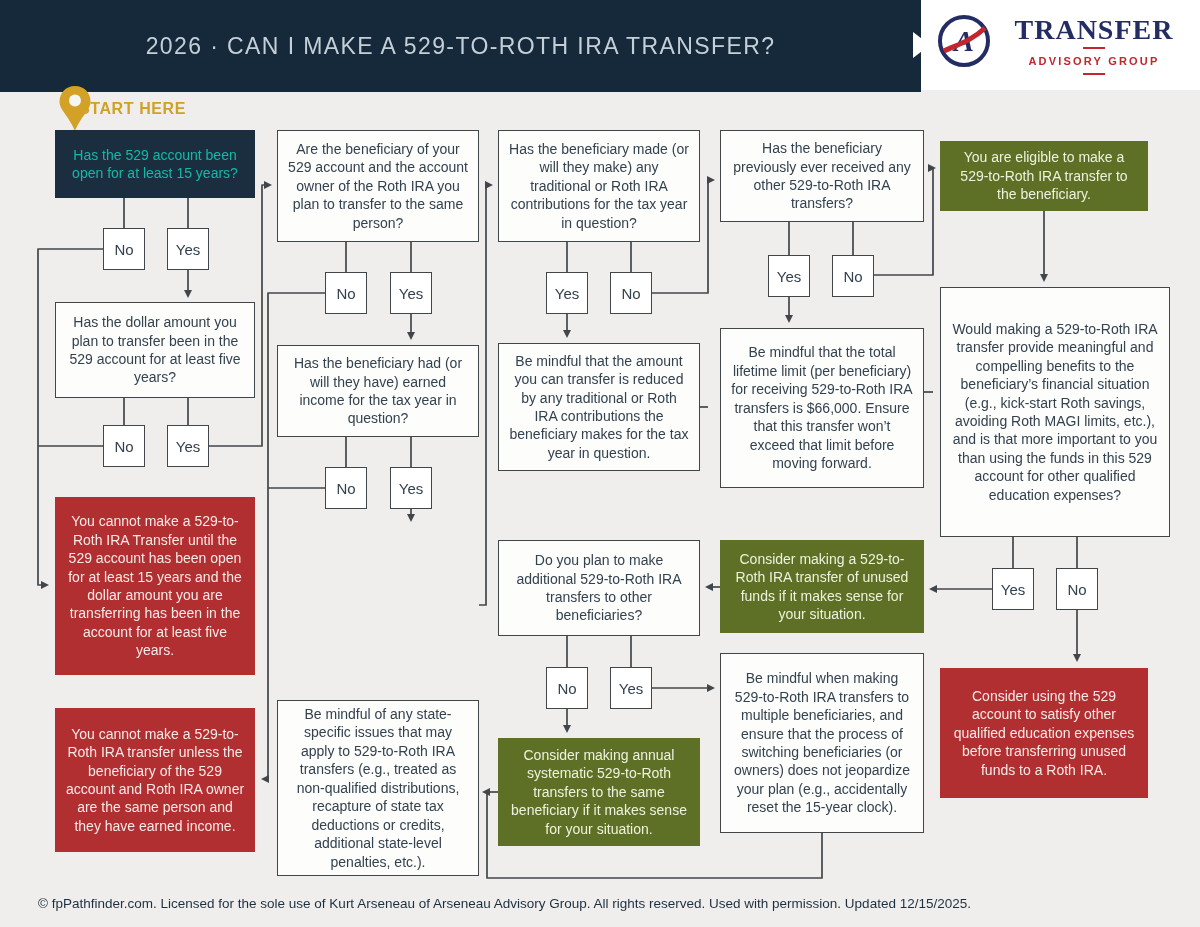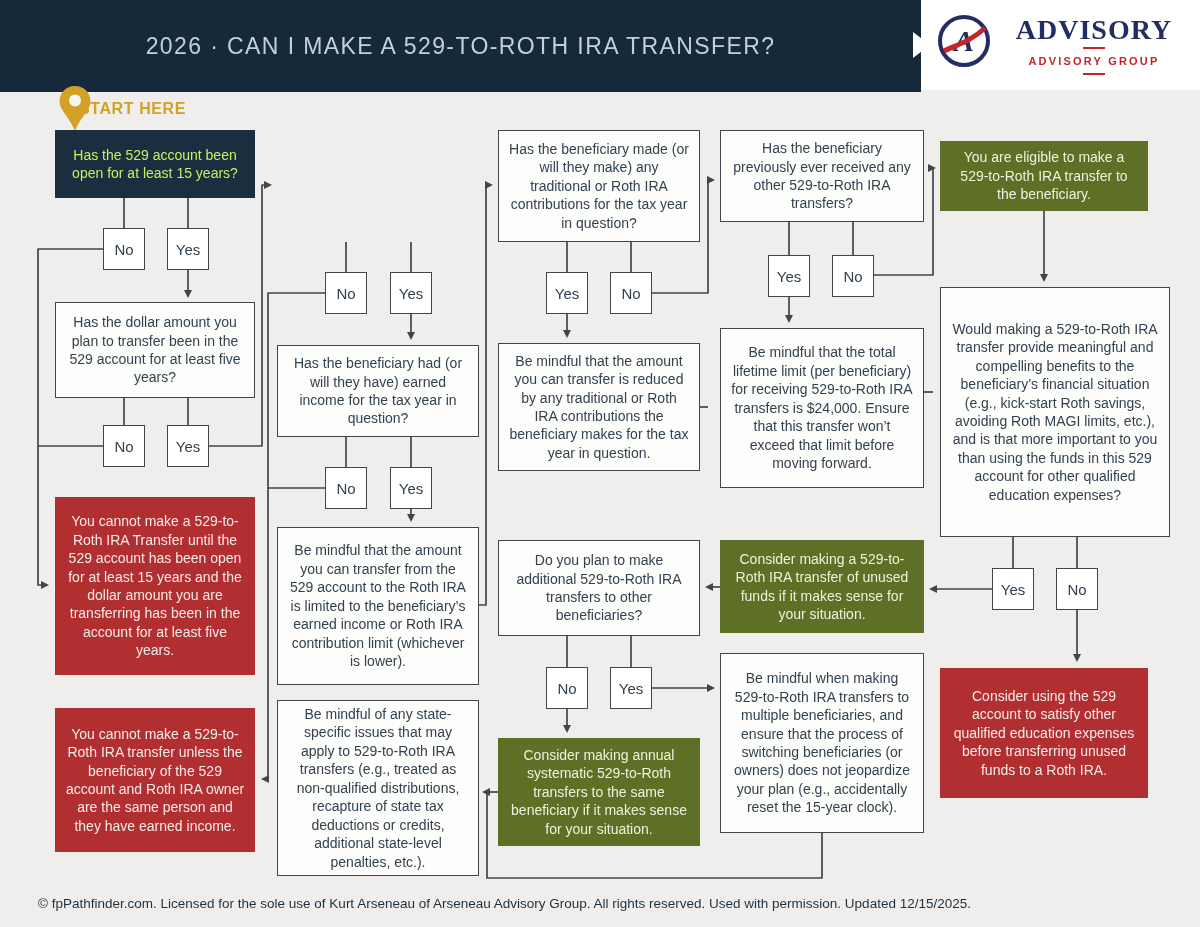--- a/index.html
+++ b/index.html
@@ -19,21 +19,21 @@
   .logo-sub-label{color:#c1272d;font-size:11px;font-weight:700;letter-spacing:2.2px;white-space:nowrap;}
   .logo-dash{height:2px;width:22px;background:#c1272d;}
 
   
   .start-label{position:absolute;left:79px;top:100px;font-size:16px;font-weight:700;letter-spacing:0.6px;color:#cfa226;}
 
   
   .box{position:absolute;display:flex;align-items:center;justify-content:center;text-align:center;
     box-sizing:border-box;padding:6px 10px;font-size:14px;line-height:1.32;color:#33424f;z-index:2;}
   .q{background:#fdfdfc;border:1.6px solid #41464b;}
-  .navy{background:#1b2e40;color:#bef264;}
+  .navy{background:#1b2e40;color:#14b8a6;}
   .red{background:#b12f30;color:#f7e9e7;}
   .green{background:#5d7026;color:#eef2dd;}
   .chip{position:absolute;width:42px;height:42px;background:#ffffff;border:1.6px solid #41464b;box-sizing:border-box;
     display:flex;align-items:center;justify-content:center;font-size:15px;color:#33414e;z-index:2;}
 
   
   svg.wires{position:absolute;left:0;top:0;z-index:1;}
   .wire{fill:none;stroke:#41464b;stroke-width:1.7;stroke-linejoin:round;}
 
   .footer-note{position:absolute;left:38px;top:896px;font-size:13.5px;color:#1d3040;}
@@ -95,21 +95,21 @@
   <div class="header-band"></div>
   <div class="header-title">2026 · CAN I MAKE A 529-TO-ROTH IRA TRANSFER?</div>
   <div class="header-arrow"></div>
   <div class="logo-panel">
     <svg width="54" height="54" viewBox="0 0 54 54" style="position:absolute;left:16px;top:14px">
       <circle cx="27" cy="27" r="24" fill="#ffffff" stroke="#232d64" stroke-width="4"></circle>
       <text x="27" y="37" text-anchor="middle" font-family="Liberation Serif, serif" font-weight="bold" font-style="italic" font-size="30" fill="#232d64">A</text>
       <path d="M7,37 C19,31 33,28 48,14" stroke="#c1272d" stroke-width="5" fill="none"></path>
     </svg>
     <div class="logo-text">
-      <div class="logo-name">ADVISORY</div>
+      <div class="logo-name">TRANSFER</div>
       <div class="logo-sub">
         <span class="logo-dash"></span>
         <span class="logo-sub-label">ADVISORY GROUP</span>
         <span class="logo-dash"></span>
       </div>
     </div>
   </div>
 
   <svg width="38" height="58" viewBox="0 0 38 58" style="position:absolute;left:56px;top:84px;z-index:2">
     <ellipse cx="19" cy="53" rx="13" ry="3.4" fill="#d9d8d4"></ellipse>
@@ -120,41 +120,41 @@
 
   <div class="box navy" style="left:55px;top:130px;width:200px;height:68px">Has the 529 account been open for at least 15 years?</div>
   <div class="chip" style="left:103px;top:228px">No</div>
   <div class="chip" style="left:167px;top:228px">Yes</div>
   <div class="box q" style="left:55px;top:302px;width:200px;height:96px">Has the dollar amount you plan to transfer been in the 529 account for at least five years?</div>
   <div class="chip" style="left:103px;top:425px">No</div>
   <div class="chip" style="left:167px;top:425px">Yes</div>
   <div class="box red" style="left:55px;top:497px;width:200px;height:178px">You cannot make a 529-to-Roth IRA Transfer until the 529 account has been open for at least 15 years and the dollar amount you are transferring has been in the account for at least five years.</div>
   <div class="box red" style="left:55px;top:708px;width:200px;height:144px">You cannot make a 529-to-Roth IRA transfer unless the beneficiary of the 529 account and Roth IRA owner are the same person and they have earned income.</div>
 
+  <div class="box q" style="left:277px;top:130px;width:202px;height:112px">Are the beneficiary of your 529 account and the account owner of the Roth IRA you plan to transfer to the same person?</div>
   <div class="chip" style="left:325px;top:272px">No</div>
   <div class="chip" style="left:390px;top:272px">Yes</div>
   <div class="box q" style="left:277px;top:345px;width:202px;height:92px">Has the beneficiary had (or will they have) earned income for the tax year in question?</div>
   <div class="chip" style="left:325px;top:467px">No</div>
   <div class="chip" style="left:390px;top:467px">Yes</div>
-  <div class="box q" style="left:277px;top:527px;width:202px;height:158px">Be mindful that the amount you can transfer from the 529 account to the Roth IRA is limited to the beneficiary’s earned income or Roth IRA contribution limit (whichever is lower).</div>
   <div class="box q" style="left:277px;top:700px;width:202px;height:176px">Be mindful of any state-specific issues that may apply to 529-to-Roth IRA transfers (e.g., treated as non-qualified distributions, recapture of state tax deductions or credits, additional state-level penalties, etc.).</div>
 
   <div class="box q" style="left:498px;top:130px;width:202px;height:112px">Has the beneficiary made (or will they make) any traditional or Roth IRA contributions for the tax year in question?</div>
   <div class="chip" style="left:546px;top:272px">Yes</div>
   <div class="chip" style="left:610px;top:272px">No</div>
   <div class="box q" style="left:498px;top:343px;width:202px;height:128px">Be mindful that the amount you can transfer is reduced by any traditional or Roth IRA contributions the beneficiary makes for the tax year in question.</div>
   <div class="box q" style="left:498px;top:540px;width:202px;height:96px">Do you plan to make additional 529-to-Roth IRA transfers to other beneficiaries?</div>
   <div class="chip" style="left:546px;top:667px">No</div>
   <div class="chip" style="left:610px;top:667px">Yes</div>
   <div class="box green" style="left:498px;top:738px;width:202px;height:108px">Consider making annual systematic 529-to-Roth transfers to the same beneficiary if it makes sense for your situation.</div>
 
   <div class="box q" style="left:720px;top:130px;width:204px;height:92px">Has the beneficiary previously ever received any other 529-to-Roth IRA transfers?</div>
   <div class="chip" style="left:768px;top:255px">Yes</div>
   <div class="chip" style="left:832px;top:255px">No</div>
-  <div class="box q" style="left:720px;top:328px;width:204px;height:160px">Be mindful that the total lifetime limit (per beneficiary) for receiving 529-to-Roth IRA transfers is $24,000. Ensure that this transfer won’t exceed that limit before moving forward.</div>
+  <div class="box q" style="left:720px;top:328px;width:204px;height:160px">Be mindful that the total lifetime limit (per beneficiary) for receiving 529-to-Roth IRA transfers is $66,000. Ensure that this transfer won’t exceed that limit before moving forward.</div>
   <div class="box green" style="left:720px;top:540px;width:204px;height:93px">Consider making a 529-to-Roth IRA transfer of unused funds if it makes sense for your situation.</div>
   <div class="box q" style="left:720px;top:653px;width:204px;height:180px">Be mindful when making 529-to-Roth IRA transfers to multiple beneficiaries, and ensure that the process of switching beneficiaries (or owners) does not jeopardize your plan (e.g., accidentally reset the 15-year clock).</div>
 
   <div class="box green" style="left:940px;top:141px;width:208px;height:70px">You are eligible to make a 529-to-Roth IRA transfer to the beneficiary.</div>
   <div class="box q" style="left:940px;top:287px;width:230px;height:250px">Would making a 529-to-Roth IRA transfer provide meaningful and compelling benefits to the beneficiary’s financial situation (e.g., kick-start Roth savings, avoiding Roth MAGI limits, etc.), and is that more important to you than using the funds in this 529 account for other qualified education expenses?</div>
   <div class="chip" style="left:992px;top:568px">Yes</div>
   <div class="chip" style="left:1056px;top:568px">No</div>
   <div class="box red" style="left:940px;top:668px;width:208px;height:130px">Consider using the 529 account to satisfy other qualified education expenses before transferring unused funds to a Roth IRA.</div>
 
   <div class="footer-note">© fpPathfinder.com. Licensed for the sole use of Kurt Arseneau of Arseneau Advisory Group. All rights reserved. Used with permission. Updated 12/15/2025.</div>

